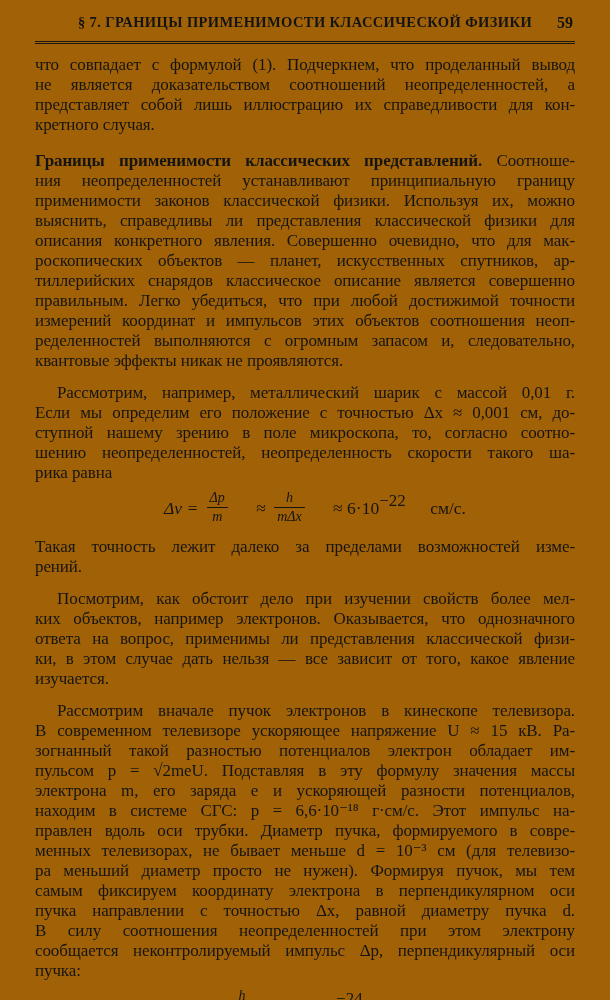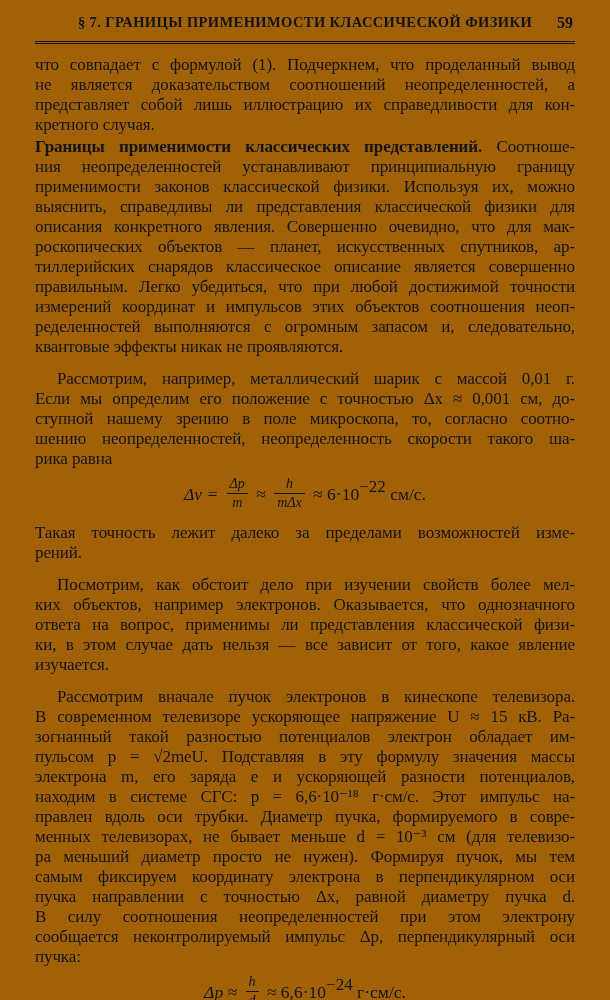--- a/index.html
+++ b/index.html
@@ -34,40 +34,40 @@
     font-size: 16px;
     text-align: center;
   }
   .header-rule {
     margin-top: 5px;
     border-bottom: 3px double #1b1916;
     height: 0;
   }
   .content { margin-top: 11px; }
   .para { margin: 0; }
-  .para.space-before { margin-top: 2px; }
+  .para.space-before { margin-top: 16px; }
   .line {
     font-size: 17px;
     line-height: 20px;
     letter-spacing: -0.1px;
     text-align: justify;
     text-align-last: justify;
     overflow: hidden;
     white-space: nowrap;
   }
   .line.last { text-align-last: left; }
   .line.indent { padding-left: 22px; margin-top: 12px; }
   .bold-lead { font-weight: 700; }
   .formula {
     text-align: center;
     font-size: 17.5px;
     margin: 9px 0 10px 0;
     line-height: 1;
   }
-  .ftext { font-style: normal; }
+  .ftext { font-style: normal; margin-left: 20px; }
   .ftext.it { font-style: italic; }
   .frac {
     display: inline-block;
     vertical-align: middle;
     text-align: center;
     margin: 0 4px;
     transform: translateY(-2px);
   }
   .frac .num, .frac .den {
     display: block;

